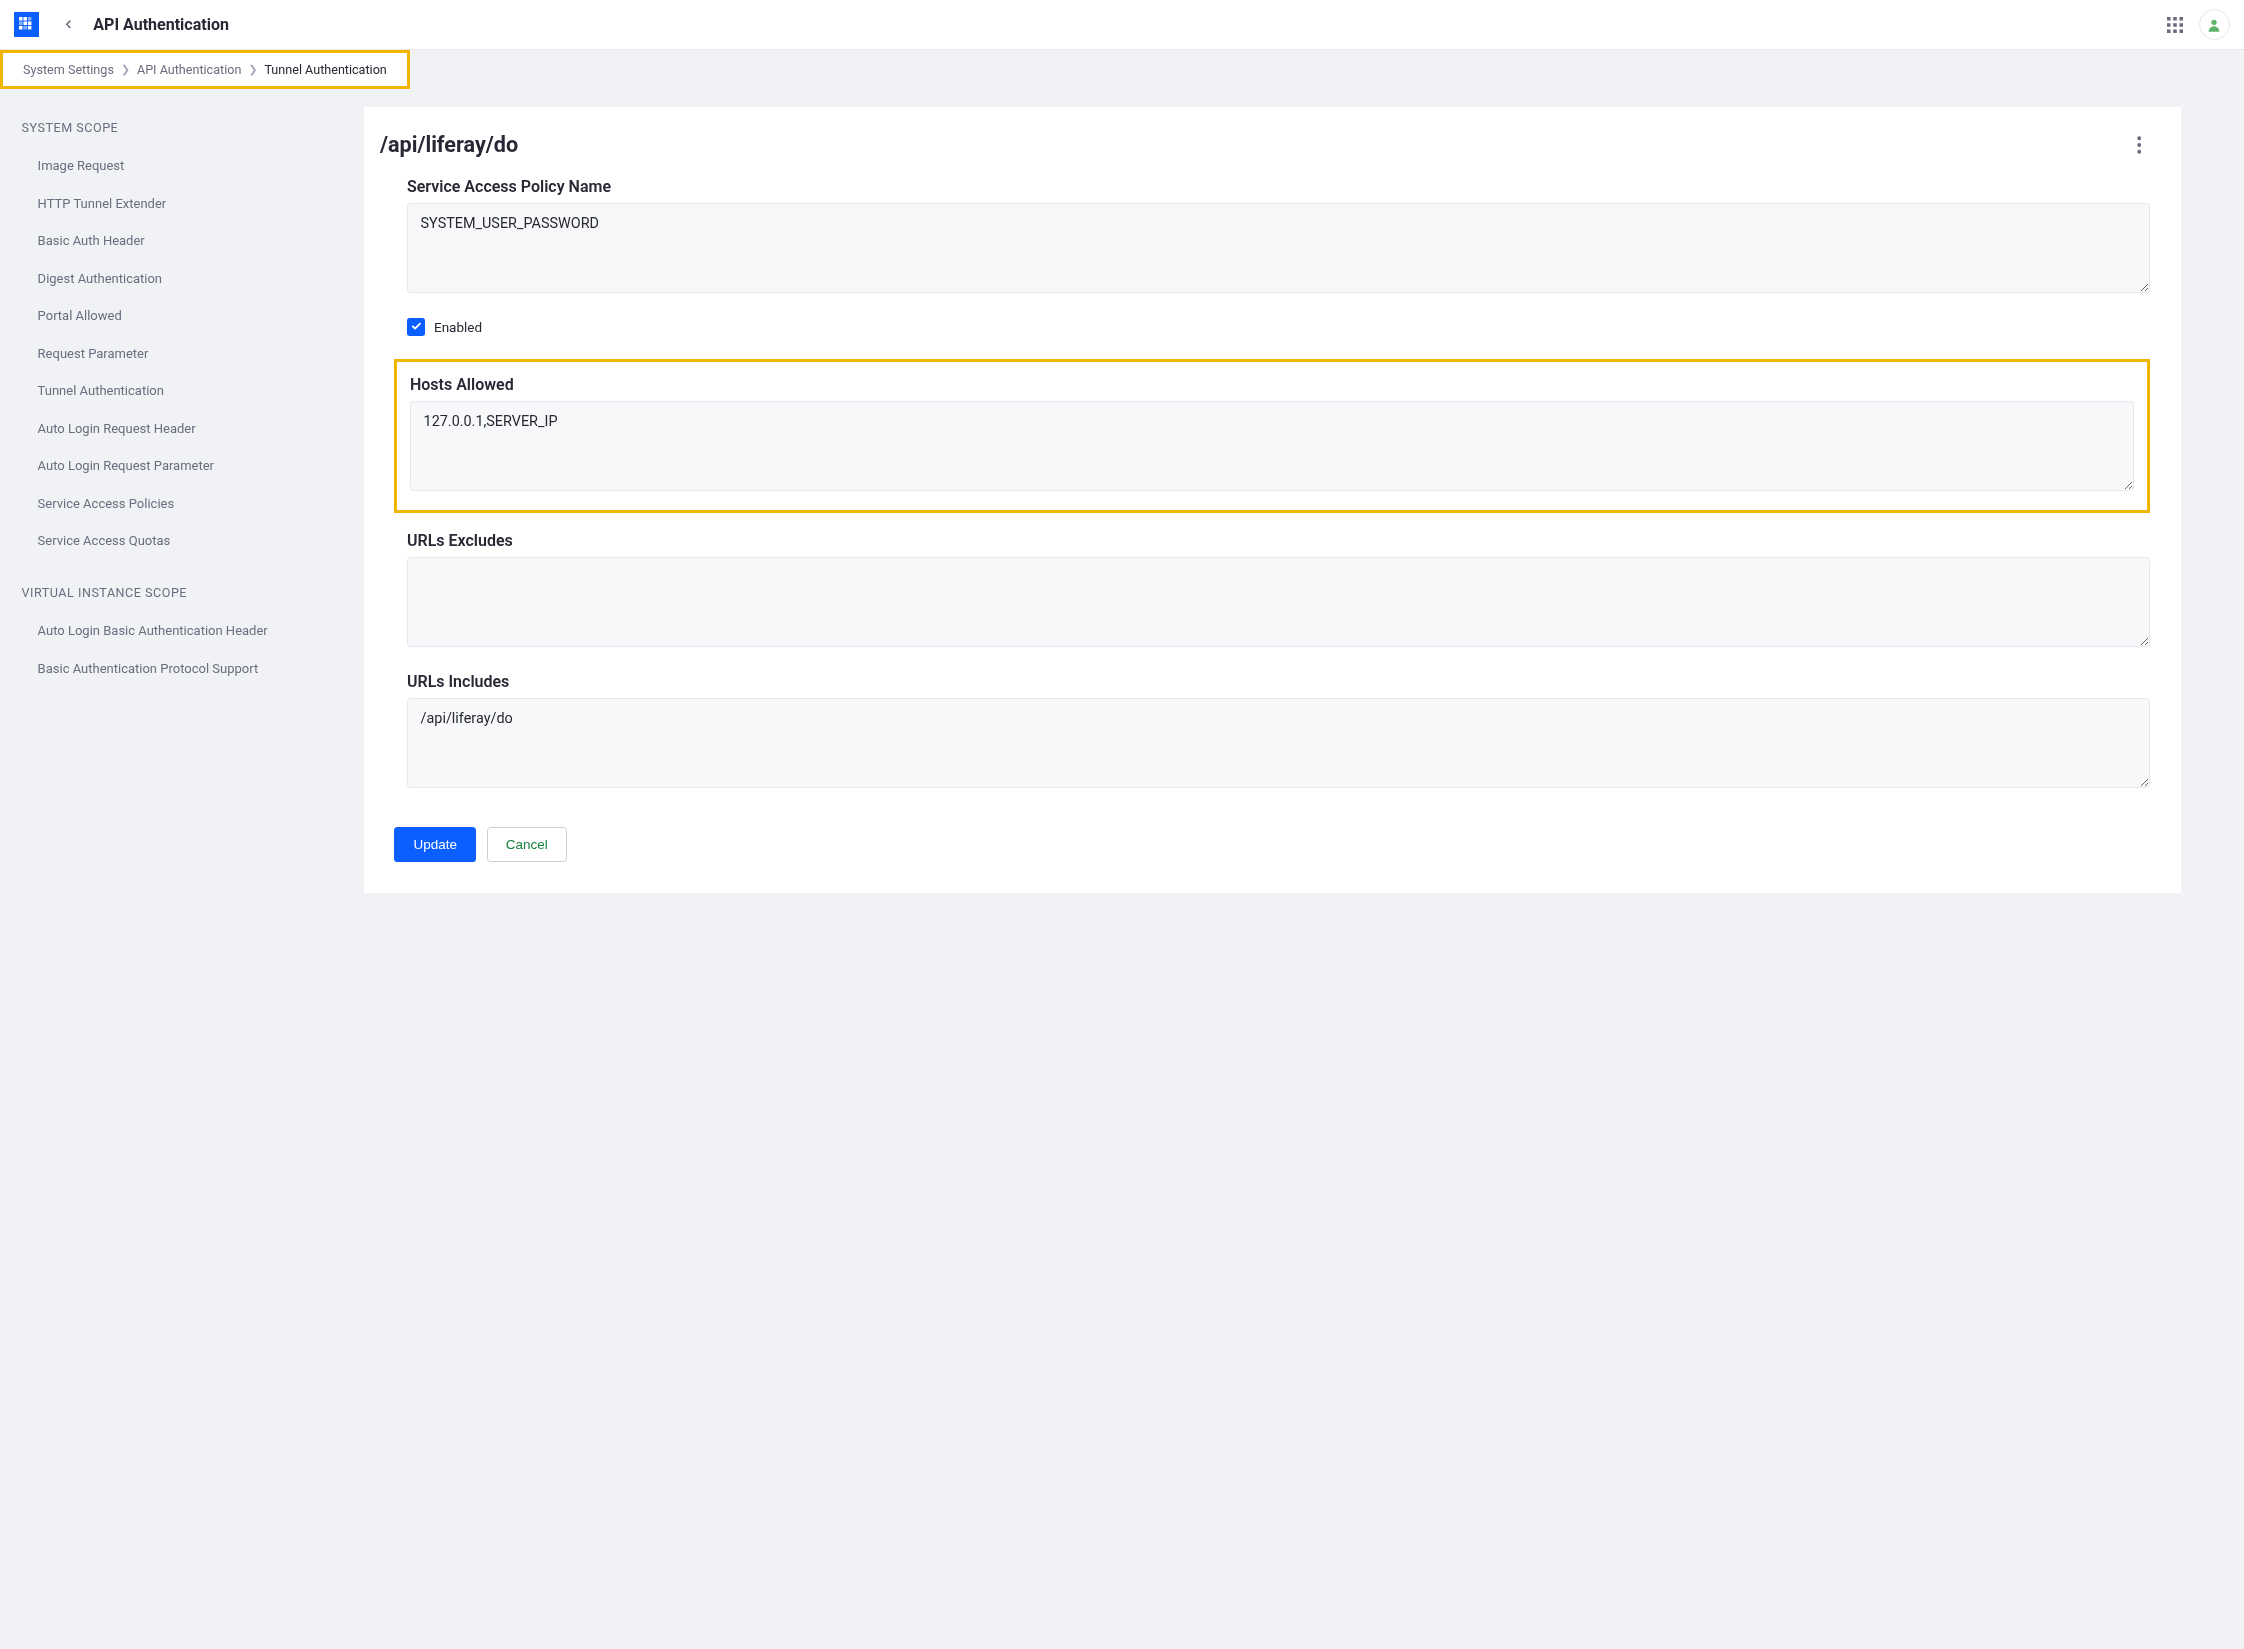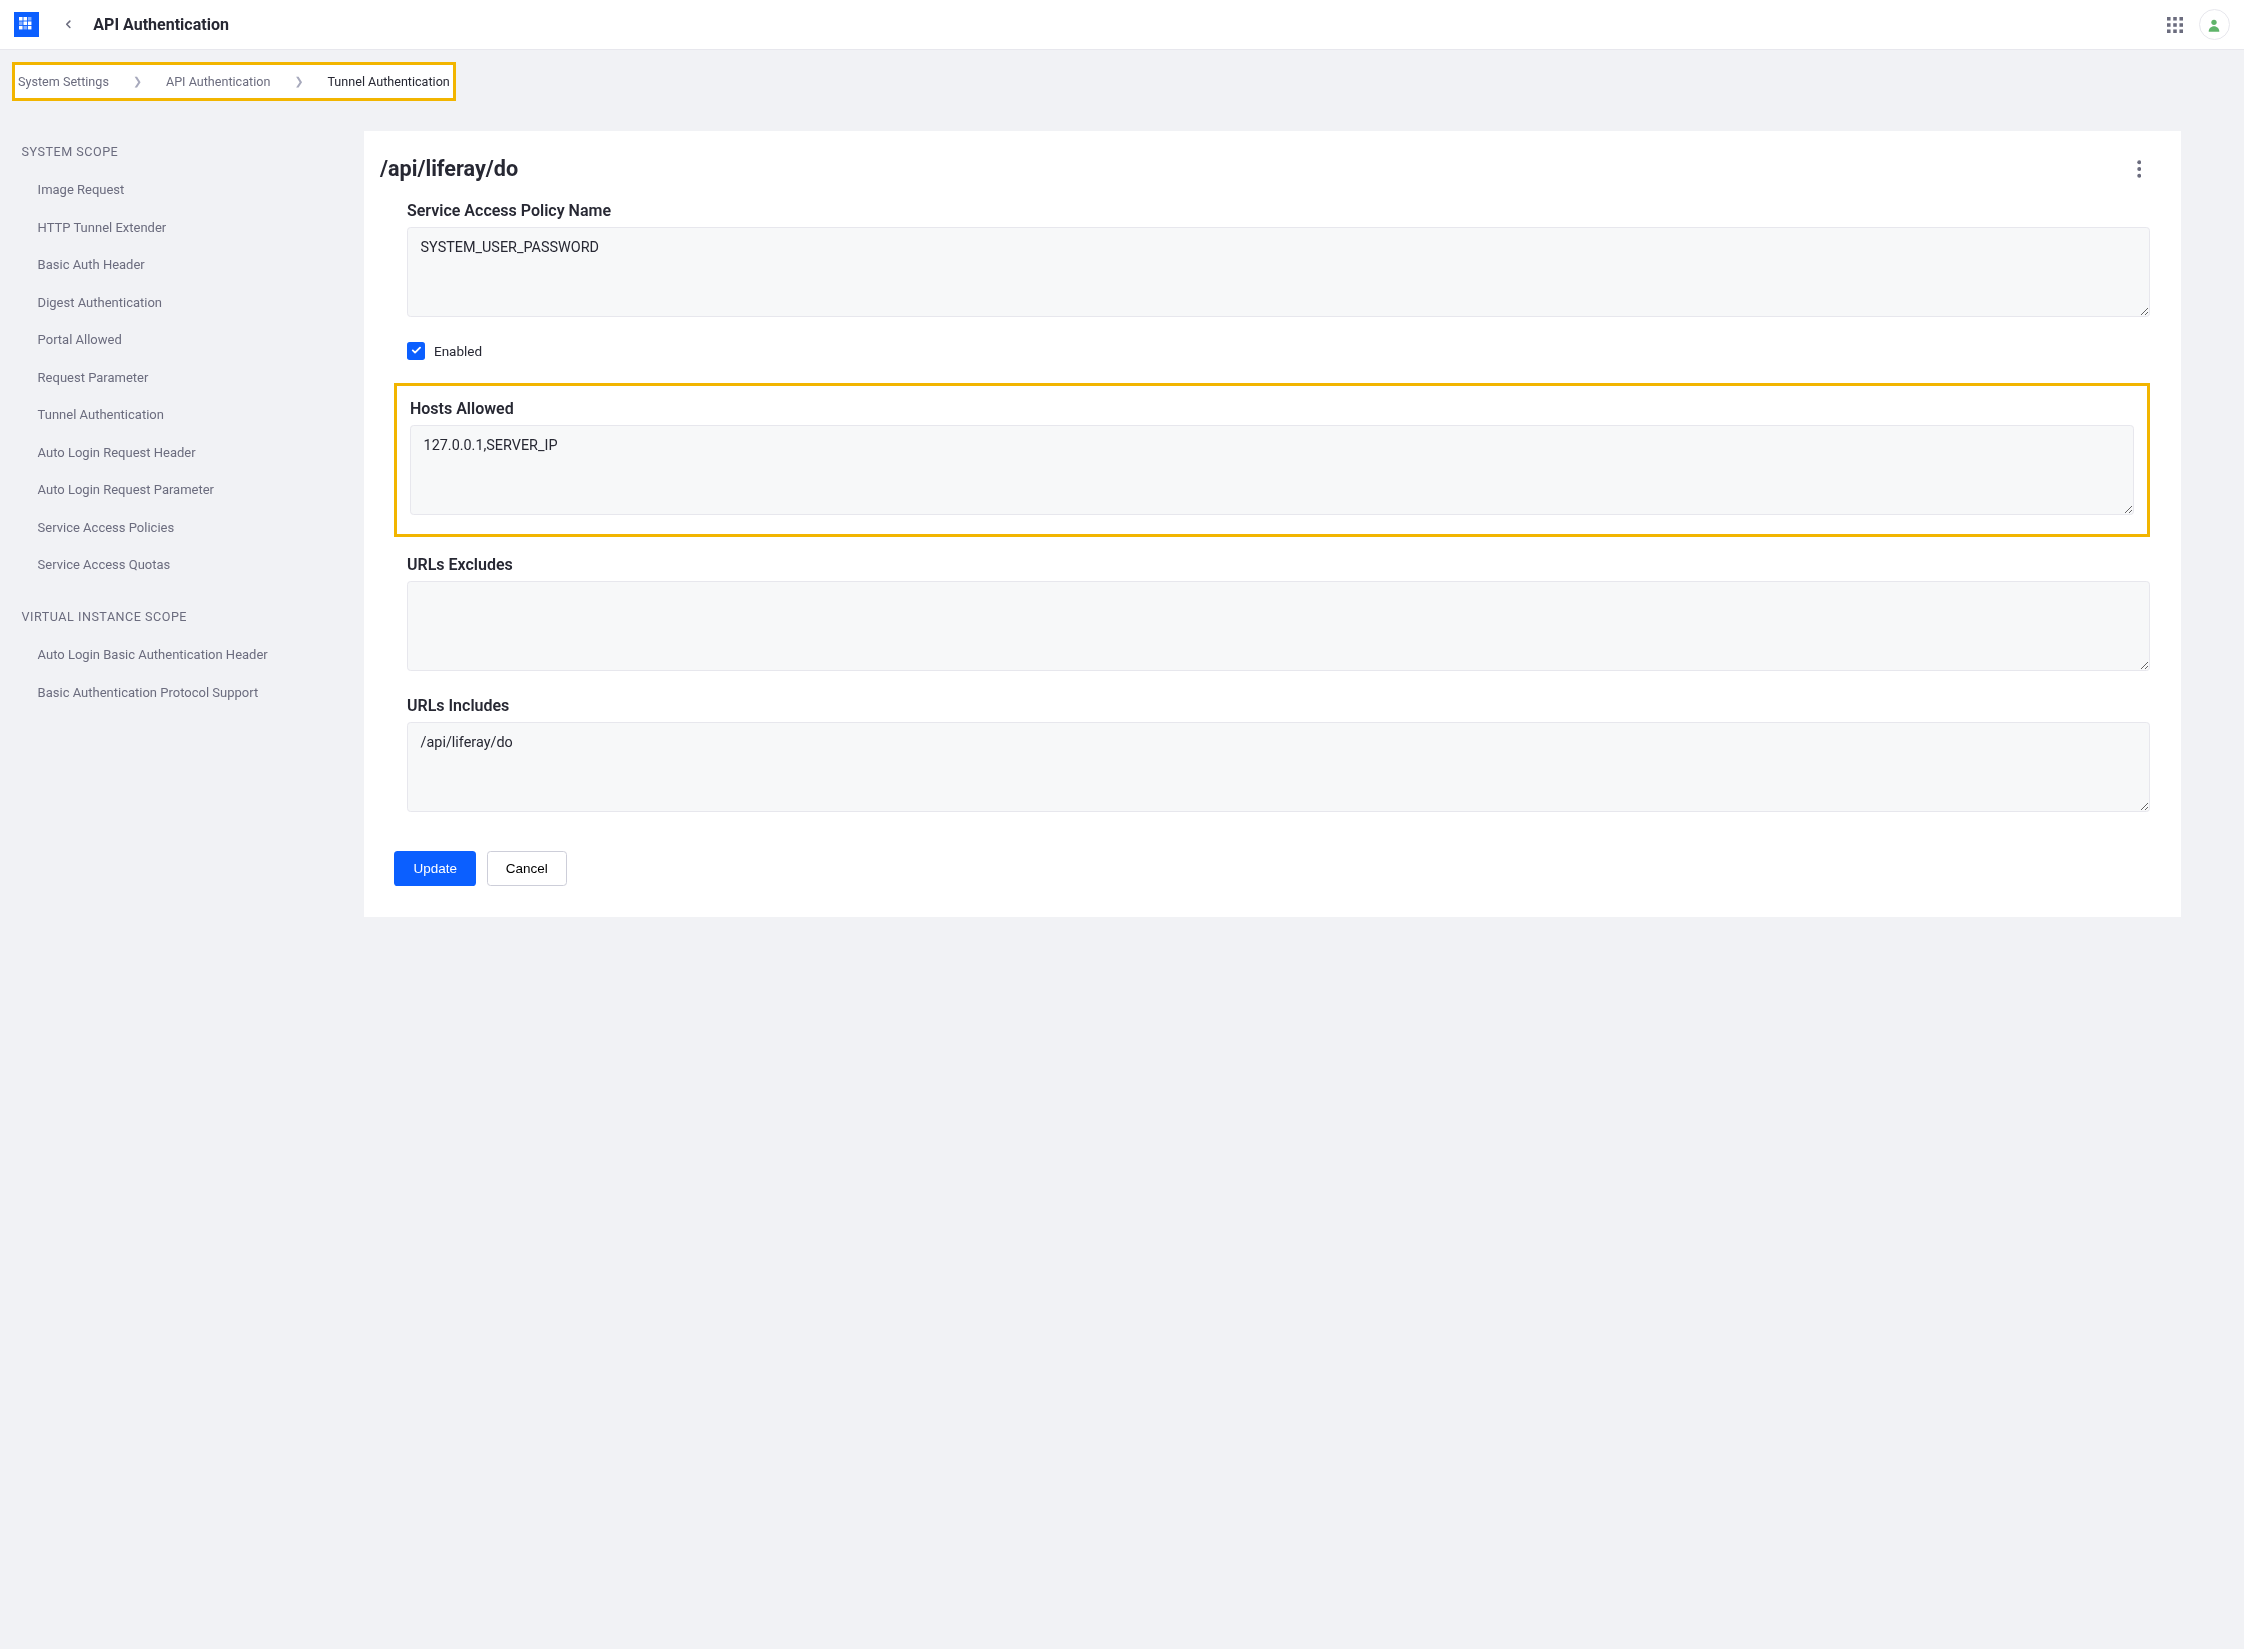--- a/index.html
+++ b/index.html
@@ -42,26 +42,26 @@
     cursor:pointer;
   }
   .avatar svg { color:#5fb46a; }
   .breadcrumb-wrap {
     padding: 0;
     display:flex;
   }
   .breadcrumb {
     background:#fff;
     border: 3.6px solid #f2b500;
-    padding: 9px 3px;
+    padding: 9px 20px;
     display:flex; align-items:center;
-    gap: 24px;
+    gap: 7px;
     font-size: 12.6px;
     color:#6b6c7e;
-    margin: 12px;
+    margin: 0;
   }
   .breadcrumb .sep { color:#a7a9bc; font-size: 10.8px; }
   .breadcrumb .current { color:#272833; }
   .content {
     display:flex;
     padding: 18px 0 27px 0;
     align-items:flex-start;
     gap: 0;
   }
   .sidebar {
@@ -146,21 +146,21 @@
   }
   .btn {
     padding: 9px 18px;
     border-radius: 3.6px;
     font-size: 13.5px;
     font-weight: 500;
     cursor:pointer;
     border:0.9px solid transparent;
   }
   .btn-primary { background:#0b5fff; color:#fff; }
-  .btn-secondary { background:#fff; color:#000000; border-color:#cdced9; }
+  .btn-secondary { background:#fff; color:#15803d; border-color:#cdced9; }
 </style>
 </head>
 <body>
 
 <div class="topbar">
   <div class="topbar-left">
     <div class="logo-icon">
       <svg width="16" height="16" viewBox="0 0 18 18">
         <rect x="0" y="0" width="4" height="4" fill="#fff"></rect>
         <rect x="5" y="0" width="4" height="4" fill="#fff"></rect>

